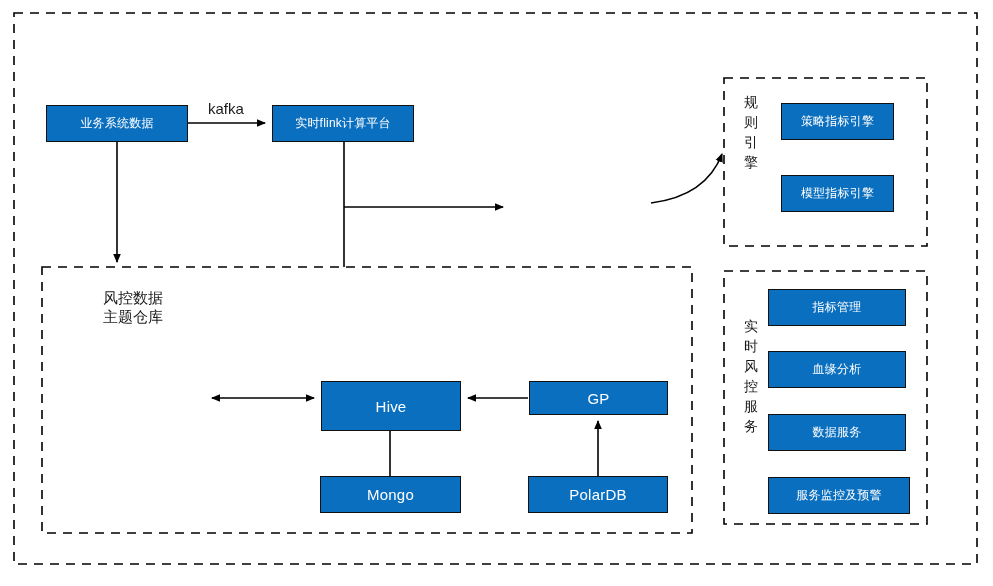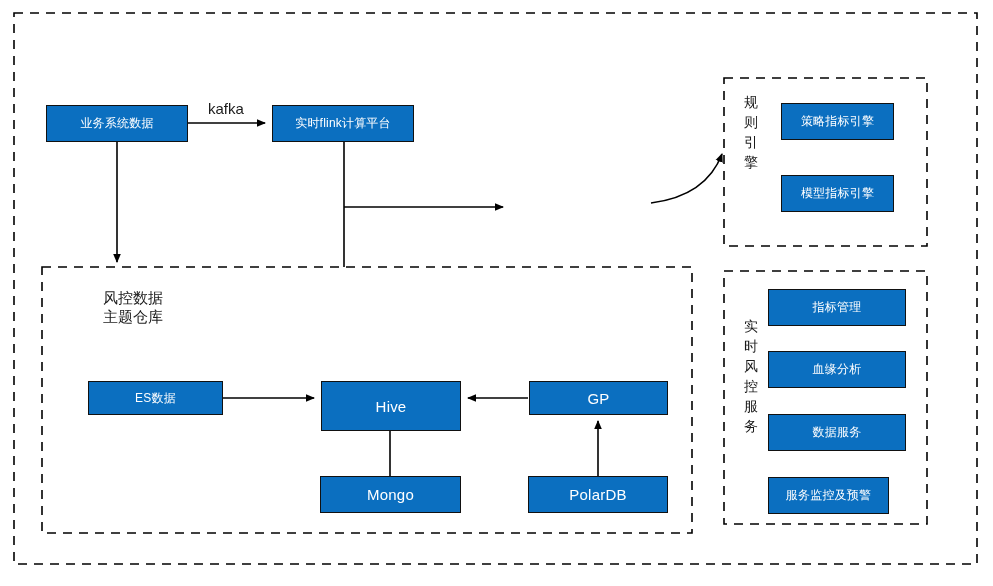--- a/index.html
+++ b/index.html
@@ -139,23 +139,22 @@
   <div class="node" style="left:781px; top:103px; width:113px; height:37px;">策略指标引擎</div>
 
   <div class="node" style="left:781px; top:175px; width:113px; height:37px;">模型指标引擎</div>
 
   <div class="node" style="left:768px; top:289px; width:138px; height:37px;">指标管理</div>
 
   <div class="node" style="left:768px; top:351px; width:138px; height:37px;">血缘分析</div>
 
   <div class="node" style="left:768px; top:414px; width:138px; height:37px;">数据服务</div>
 
-  <div class="node" style="left:768px; top:477px; width:121px; height:37px;">服务监控及预警</div>
+  <div class="node" style="left:768px; top:477px; width:142px; height:37px;">服务监控及预警</div>
 
-  <div class="node" style="left:88px; top:381px; width:135px; height:34px;">ES数据</div>
 
   <div class="node latin" style="left:321px; top:381px; width:140px; height:50px;">Hive</div>
 
   <div class="node latin" style="left:529px; top:381px; width:139px; height:34px;">GP</div>
 
   <div class="node latin" style="left:320px; top:476px; width:141px; height:37px;">Mongo</div>
 
   <div class="node latin" style="left:528px; top:476px; width:140px; height:37px;">PolarDB</div>
 
 </div>

